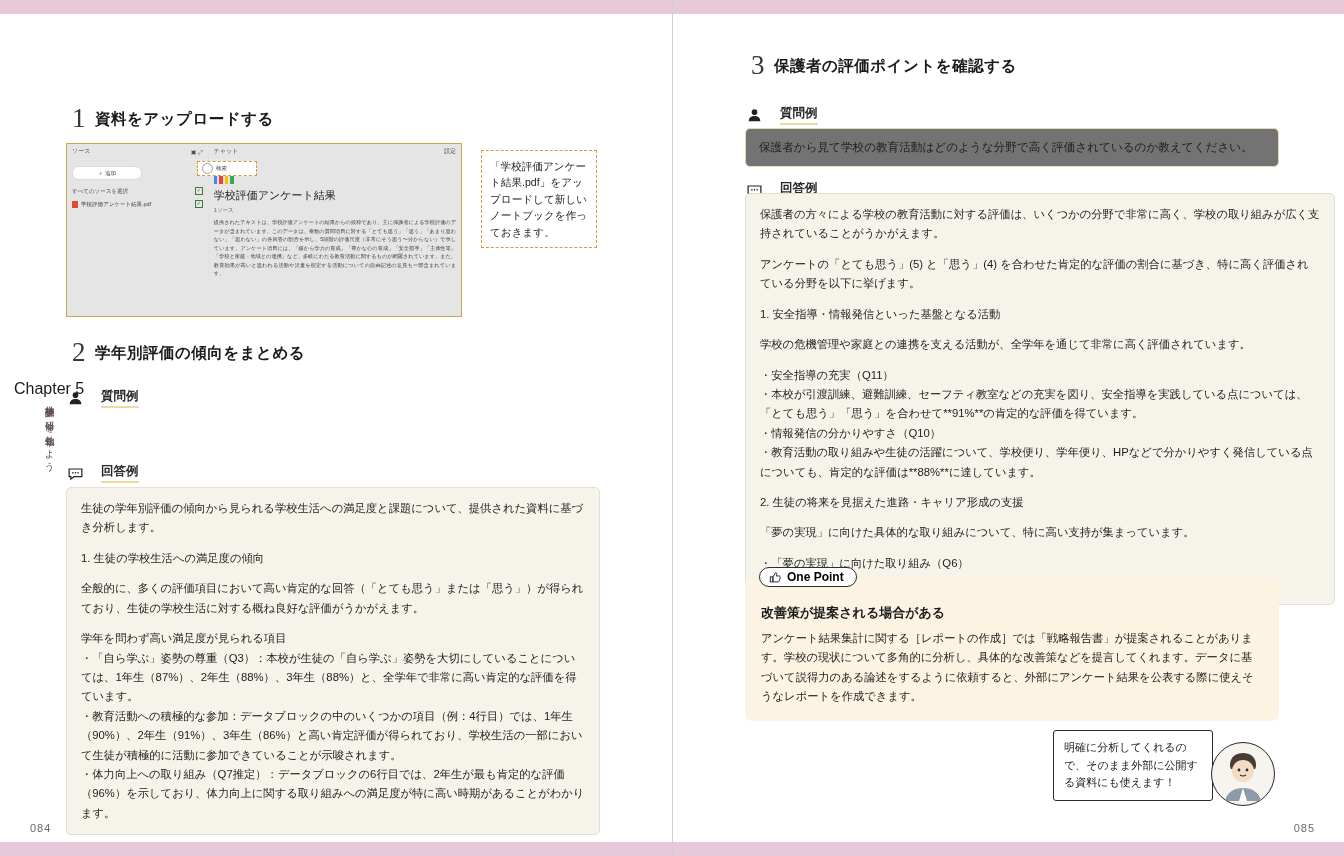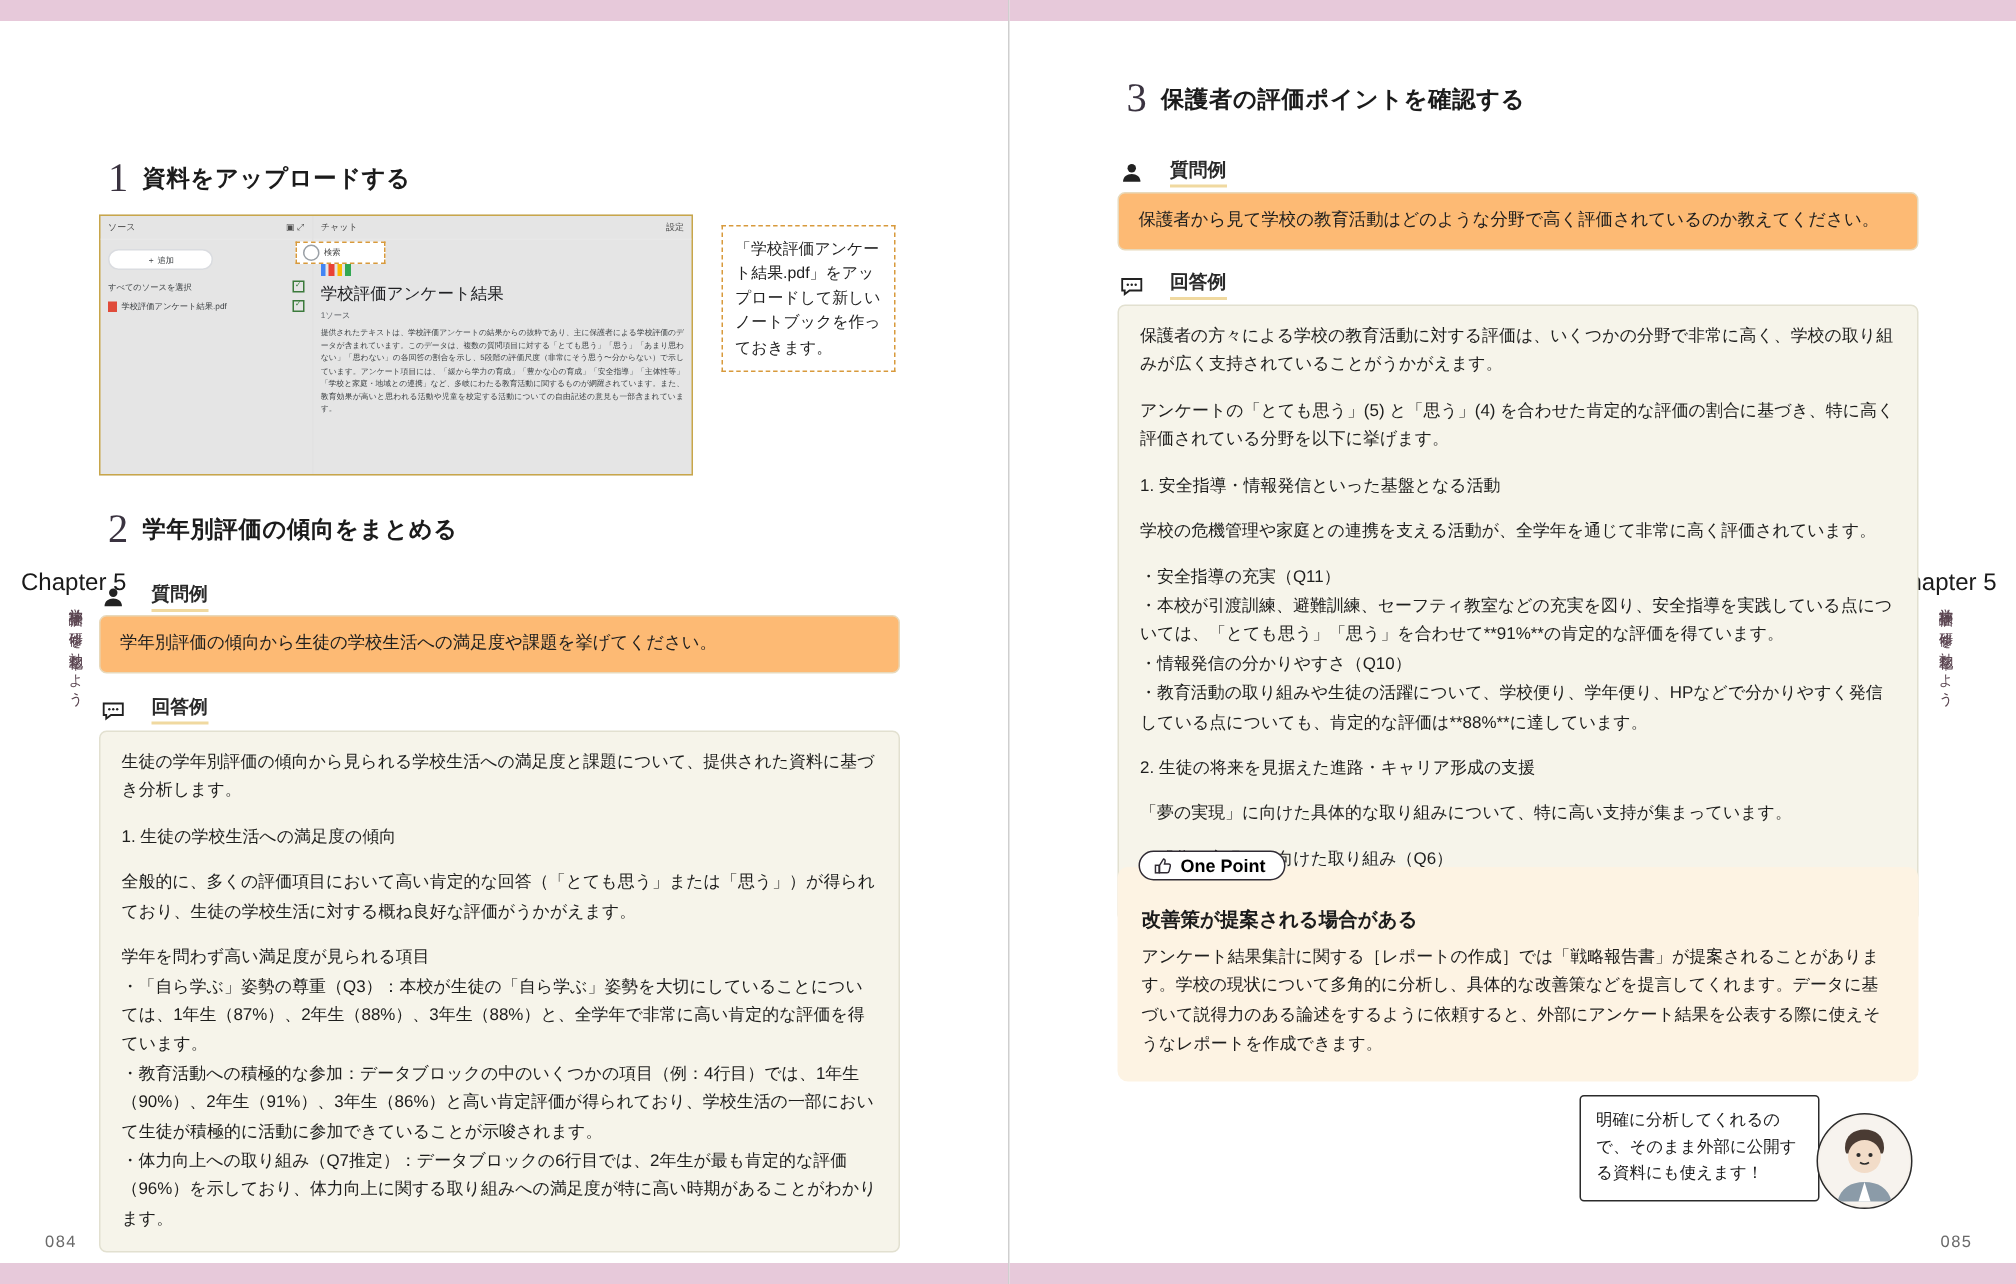--- a/index.html
+++ b/index.html
@@ -63,21 +63,21 @@
   }
   .sub-label .ul{
     border-bottom:2.5px solid #f0d9a0;
     padding-bottom:1px;
   }
   .ic{display:inline-block;width:15px;height:15px;}
 
   .q-box{
     position:absolute;
     box-sizing:border-box;
-    background:#fdba74;
+    background:#737373;
     border:1px solid #e8d9bb;
     border-radius:5px;
     padding:9px 13px;
     font-size:11.6px;
     line-height:1.6;
     color:#20201f;
   }
   .a-box{
     position:absolute;
     box-sizing:border-box;
@@ -263,21 +263,20 @@
   </div>
 
   <div class="sub-label" style="left:68px;top:388px;">
     <svg class="ic" viewBox="0 0 16 16">
         <circle cx="8" cy="4.4" r="3" fill="#222"></circle>
         <path d="M1.8 14c0-3.4 2.8-5.4 6.2-5.4s6.2 2 6.2 5.4z" fill="#222"></path>
       </svg>
     <span class="ul">質問例</span>
   </div>
 
-  <div class="q-box" style="left:66px;top:410px;width:534px;">学年別評価の傾向から生徒の学校生活への満足度や課題を挙げてください。</div>
 
   <div class="sub-label" style="left:68px;top:463px;">
     <svg class="ic" viewBox="0 0 16 16">
         <path d="M1.2 3.2h13.6v8.2H6.4L3 14V11.4H1.2z" fill="none" stroke="#222" stroke-width="1.3"></path>
         <circle cx="5.2" cy="7.3" r="0.85" fill="#222"></circle>
         <circle cx="8" cy="7.3" r="0.85" fill="#222"></circle>
         <circle cx="10.8" cy="7.3" r="0.85" fill="#222"></circle>
       </svg>
     <span class="ul">回答例</span>
   </div>
@@ -322,21 +321,21 @@
   <div class="sub-label" style="left:74px;top:180px;">
     <svg class="ic" viewBox="0 0 16 16">
         <path d="M1.2 3.2h13.6v8.2H6.4L3 14V11.4H1.2z" fill="none" stroke="#222" stroke-width="1.3"></path>
         <circle cx="5.2" cy="7.3" r="0.85" fill="#222"></circle>
         <circle cx="8" cy="7.3" r="0.85" fill="#222"></circle>
         <circle cx="10.8" cy="7.3" r="0.85" fill="#222"></circle>
       </svg>
     <span class="ul">回答例</span>
   </div>
 
-  <div class="a-box" style="left:72px;top:203px;width:534px;">
+  <div class="a-box" style="left:72px;top:193px;width:590px;">
     <p>保護者の方々による学校の教育活動に対する評価は、いくつかの分野で非常に高く、学校の取り組みが広く支持されていることがうかがえます。</p>
     <p>アンケートの「とても思う」(5) と「思う」(4) を合わせた肯定的な評価の割合に基づき、特に高く評価されている分野を以下に挙げます。</p>
     <p>1. 安全指導・情報発信といった基盤となる活動</p>
     <p>学校の危機管理や家庭との連携を支える活動が、全学年を通じて非常に高く評価されています。</p>
     <p class="tight">・安全指導の充実（Q11）</p>
     <p class="tight">・本校が引渡訓練、避難訓練、セーフティ教室などの充実を図り、安全指導を実践している点については、「とても思う」「思う」を合わせて**91%**の肯定的な評価を得ています。</p>
     <p class="tight">・情報発信の分かりやすさ（Q10）</p>
     <p>・教育活動の取り組みや生徒の活躍について、学校便り、学年便り、HPなどで分かりやすく発信している点についても、肯定的な評価は**88%**に達しています。</p>
     <p>2. 生徒の将来を見据えた進路・キャリア形成の支援</p>
     <p>「夢の実現」に向けた具体的な取り組みについて、特に高い支持が集まっています。</p>

